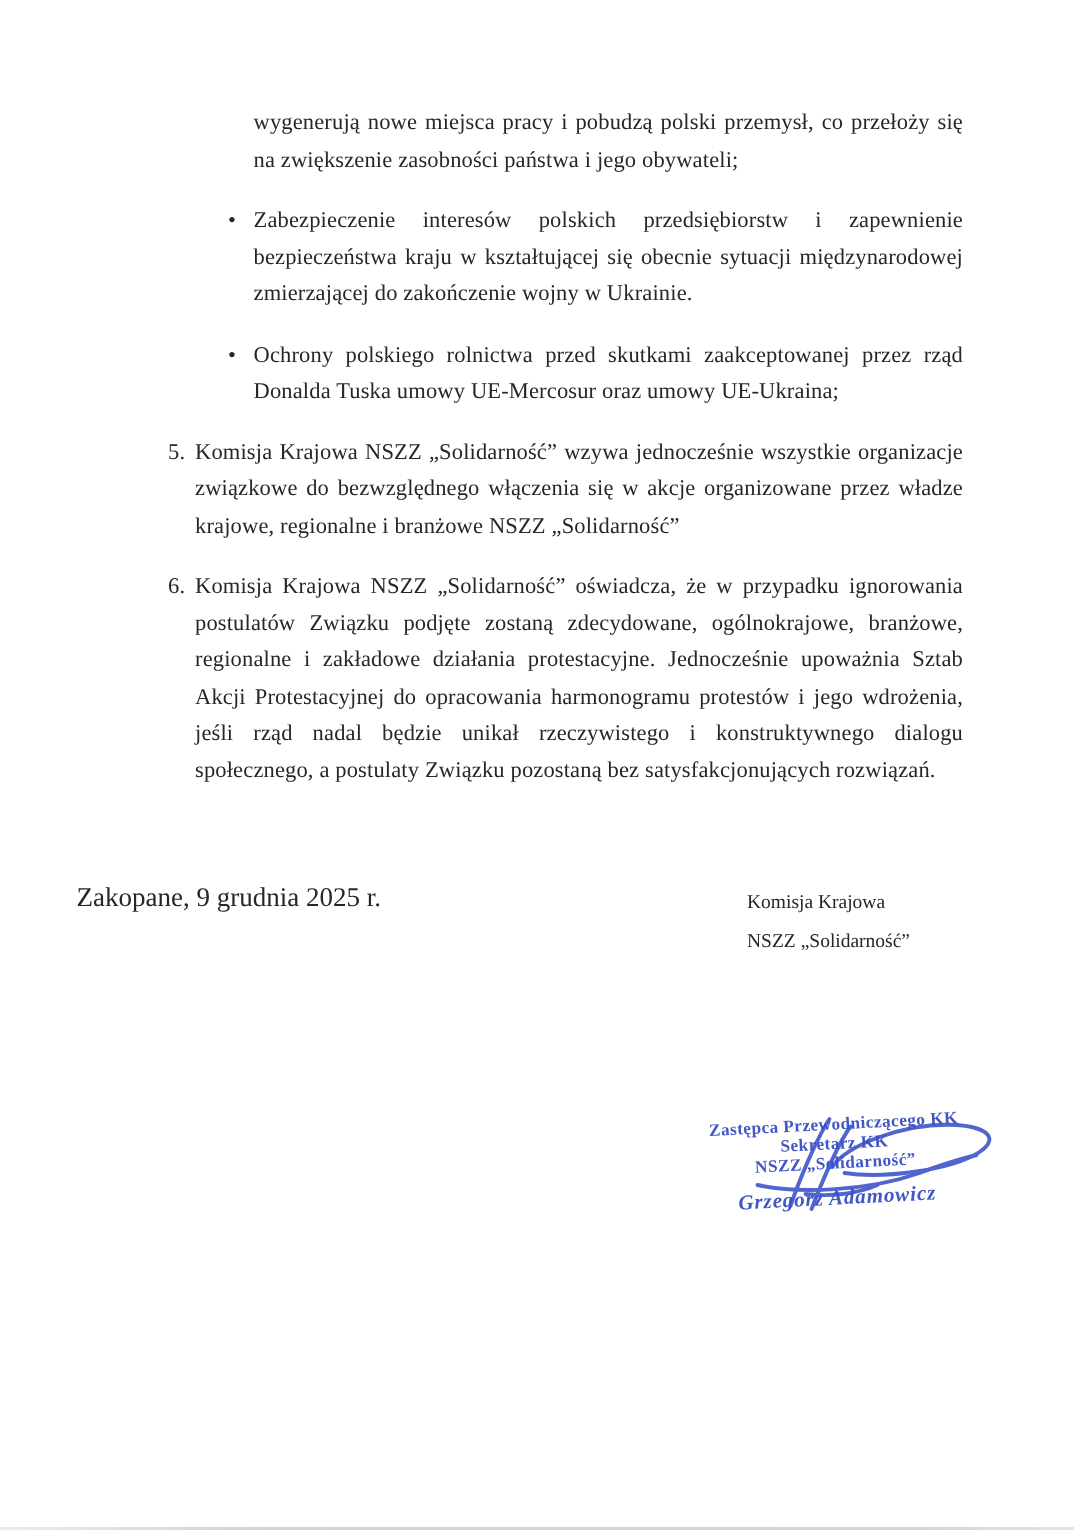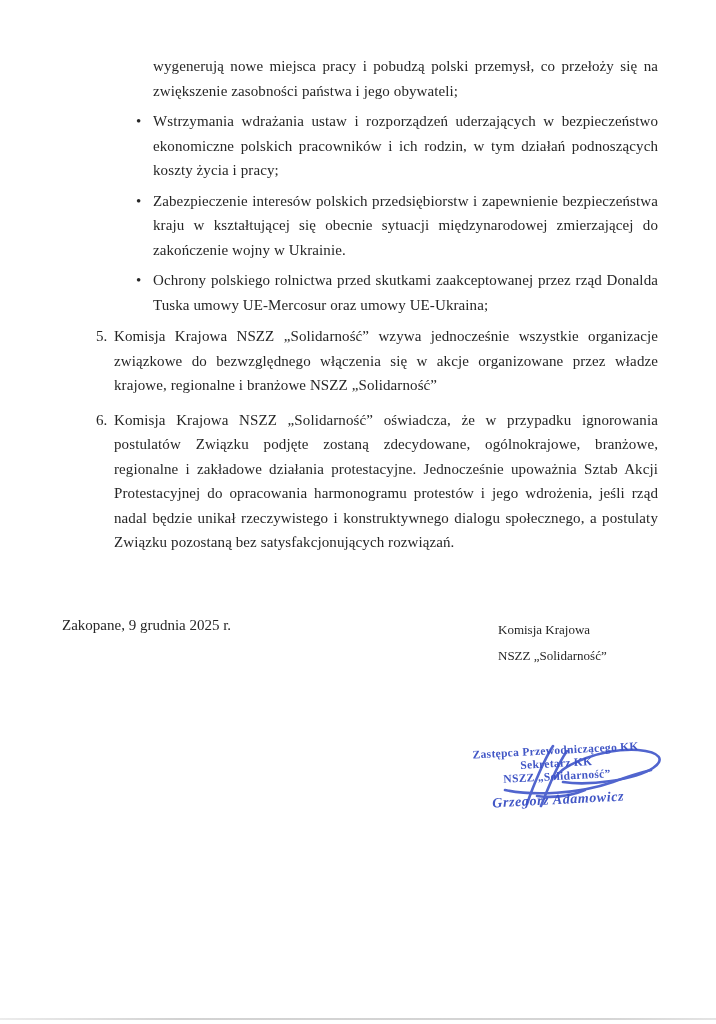--- a/index.html
+++ b/index.html
@@ -13,21 +13,21 @@
     color: #262626;
   }
   .content { padding-top: 54px; }
 
   
   .list { margin: 0 58px 0 153px; }
   .para {
     font-size: 15px;
     line-height: 24.5px;
     text-align: justify;
-    margin: 0;
+    margin: 16px;
     position: relative;
     letter-spacing: 0.1px;
   }
   .bullet { margin-top: 6px; }
   .bullet::before {
     content: "\2022";
     position: absolute;
     left: -17px;
     top: 0;
     font-size: 15px;
@@ -41,22 +41,22 @@
   .num {
     position: absolute;
     left: -18px;
     top: 0;
   }
 
   
   .footer { position: relative; height: 60px; margin-top: 62px; }
   .place-date {
     position: absolute;
-    left: 62px; top: 0;
-    font-size: 15px;
+    left: 51px; top: 0;
+    font-size: 18px;
   }
   .issuer {
     position: absolute;
     left: 498px; top: 0;
     font-size: 13px;
     line-height: 26px;
   }
 
   
   .stamp {
@@ -96,21 +96,20 @@
   }
 </style>
 </head>
 <body>
 
 <div class="doc">
   <div class="content">
 
     <div class="list">
       <p class="para">wygenerują nowe miejsca pracy i pobudzą polski przemysł, co przełoży się na zwiększenie zasobności państwa i jego obywateli;</p>
-      <p class="para bullet">Wstrzymania wdrażania ustaw i rozporządzeń uderzających w bezpieczeństwo ekonomiczne polskich pracowników i ich rodzin, w tym działań podnoszących koszty życia i pracy;</p>
       <p class="para bullet">Zabezpieczenie interesów polskich przedsiębiorstw i zapewnienie bezpieczeństwa kraju w kształtującej się obecnie sytuacji międzynarodowej zmierzającej do zakończenie wojny w Ukrainie.</p>
       <p class="para bullet">Ochrony polskiego rolnictwa przed skutkami zaakceptowanej przez rząd Donalda Tuska umowy UE-Mercosur oraz umowy UE-Ukraina;</p>
     </div>
 
     <div class="numlist">
       <p class="para num-item first">
         <span class="num">5.</span><span>Komisja Krajowa NSZZ „Solidarność” wzywa jednocześnie wszystkie organizacje związkowe do bezwzględnego włączenia się w akcje organizowane przez władze krajowe, regionalne i branżowe NSZZ „Solidarność”</span>
       </p>
       <p class="para num-item second">
         <span class="num">6.</span><span>Komisja Krajowa NSZZ „Solidarność” oświadcza, że w przypadku ignorowania postulatów Związku podjęte zostaną zdecydowane, ogólnokrajowe, branżowe, regionalne i zakładowe działania protestacyjne. Jednocześnie upoważnia Sztab Akcji Protestacyjnej do opracowania harmonogramu protestów i jego wdrożenia, jeśli rząd nadal będzie unikał rzeczywistego i konstruktywnego dialogu społecznego, a postulaty Związku pozostaną bez satysfakcjonujących rozwiązań.</span>

